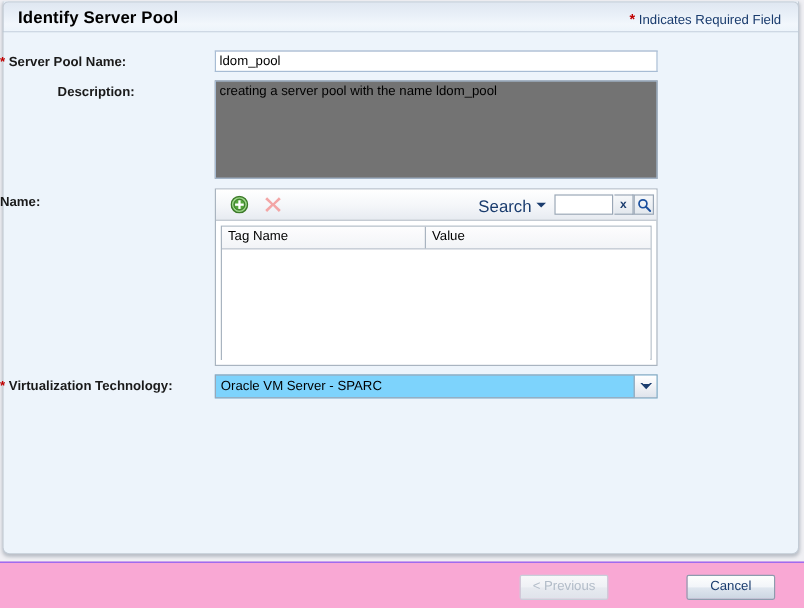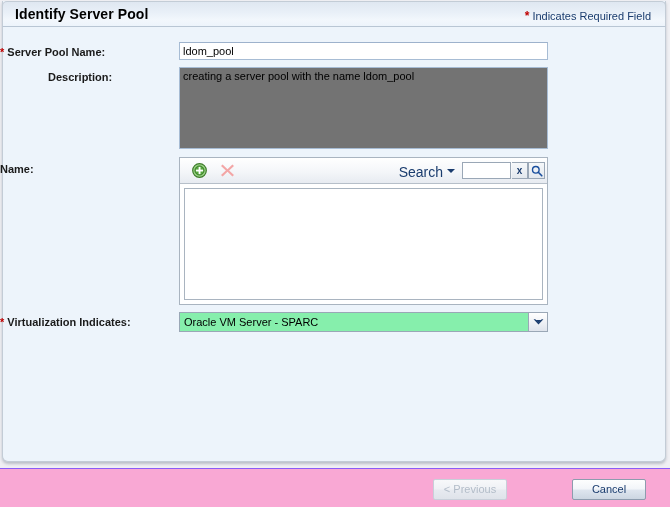--- a/index.html
+++ b/index.html
@@ -301,21 +301,21 @@
     width: 175px;
   }
   #virt-select-wrap {
     position: absolute;
     left: 179px;
     top: 312px;
     width: 369px;
     height: 20px;
     box-sizing: border-box;
     border: 1px solid #9aa7b6;
-    background: #86efac;
+    background: #7dd3fc;
   }
   #virt-select-value {
     position: absolute;
     left: 4px;
     top: 3px;
     font-size: 11px;
     color: #000;
     white-space: nowrap;
   }
   #virt-select-arrow {
@@ -439,28 +439,32 @@
 
       <span id="search-go-btn">
         <svg width="12" height="12" viewBox="0 0 12 12">
           <circle cx="4.8" cy="4.8" r="3.3" fill="none" stroke="#1a4f9e" stroke-width="1.4"></circle>
           <line x1="7.3" y1="7.3" x2="10.8" y2="10.8" stroke="#1a4f9e" stroke-width="1.6" stroke-linecap="round"></line>
         </svg>
       </span>
     </div>
 
     <div id="tags-table">
+      <div id="tags-table-head">
+        <div class="th" id="th-tag-name">Tag Name</div>
+        <div class="th" id="th-value">Value</div>
+      </div>
       <div id="tags-table-body"></div>
     </div>
 
   </div>
 
   <div class="form-label" id="lbl-virt">
     <span class="star">*</span>
-    <span>Virtualization Indicates:</span>
+    <span>Virtualization Technology:</span>
   </div>
   <div id="virt-select-wrap">
     <span id="virt-select-value">Oracle VM Server - SPARC</span>
     <span id="virt-select-arrow">
       <svg width="11" height="8" viewBox="0 0 11 8">
         <path d="M0.6 1.2 L5.5 6.4 L10.4 1.2 L8.7 1.2 L5.5 4.4 L2.3 1.2 Z" fill="#1a3c6e"></path>
         <path d="M2.6 2.0 L5.5 5.1 L8.4 2.0 Z" fill="#1a3c6e"></path>
       </svg>
     </span>
   </div>

